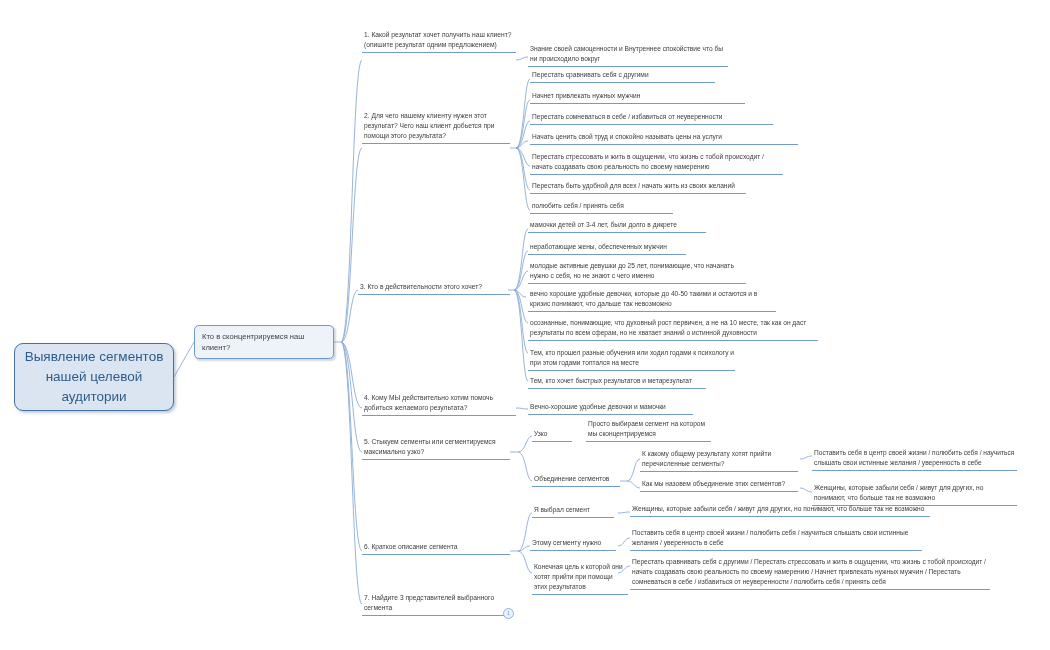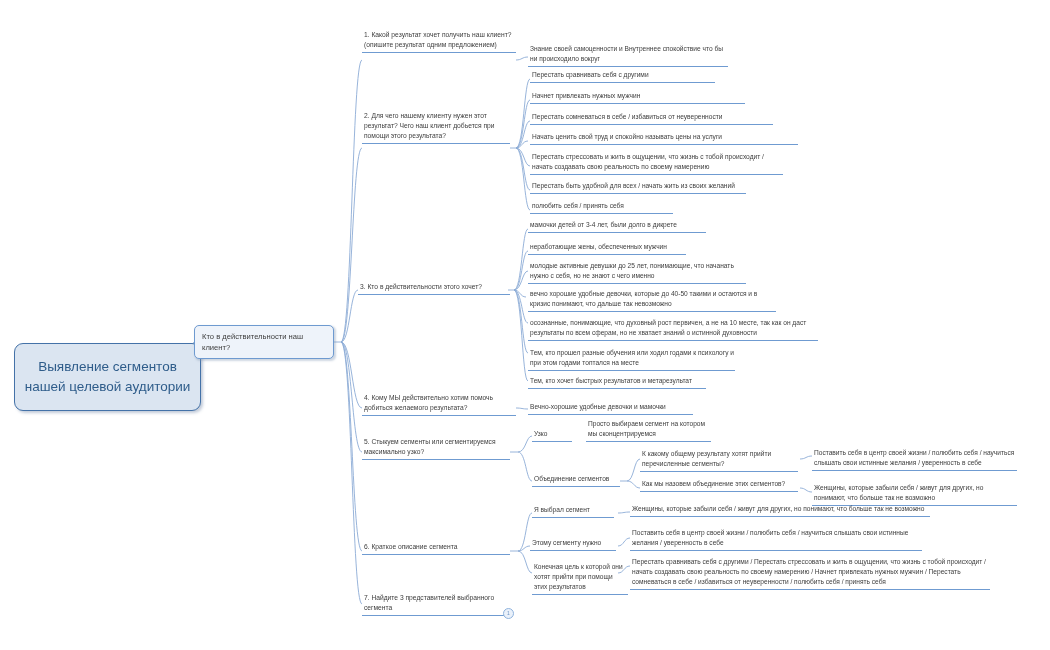--- a/index.html
+++ b/index.html
@@ -12,21 +12,21 @@
   }
   #canvas{position:relative;width:1050px;height:650px;}
 
   
   #wires{position:absolute;left:0;top:0;width:1050px;height:650px;pointer-events:none;}
 
   
   .root-node{
     position:absolute;
     left:14px;top:343px;
-    width:187px;height:68px;
+    width:160px;height:68px;
     box-sizing:border-box;
     background:#dbe5f1;
     border:1.6px solid #4472a8;
     border-radius:9px;
     box-shadow:2px 2px 3px rgba(120,140,170,.45);
     display:flex;align-items:center;justify-content:center;
     text-align:center;
     color:#2e5c8a;
     font-size:13.5px;
     line-height:1.5;
@@ -138,21 +138,21 @@
       <path d="M618 546 C624 546 624 538 630 538"></path>
       <path d="M618 573 C624 573 624 566 630 566"></path>
     </g>
   </svg>
 
   <div class="root-node">
     <span>Выявление сегментов нашей целевой аудитории</span>
   </div>
 
   <div class="lvl2-node">
-    <span>Кто в действительности наш клиент?</span>
+    <span>Кто в сконцентрируемся наш клиент?</span>
   </div>
 
   <div class="row q-row" style="left:362px;top:30px;width:154px;">1. Какой результат хочет получить наш клиент? (опишите результат одним предложением)</div>
   <div class="row" style="left:528px;top:44px;width:200px;">Знание своей самоценности и Внутреннее спокойствие что бы ни происходило вокруг</div>
 
   <div class="row q-row" style="left:362px;top:111px;width:148px;">2. Для чего нашему клиенту нужен этот результат? Чего наш клиент добьется при помощи этого результата?</div>
   <div class="row" style="left:530px;top:70px;width:185px;">Перестать сравнивать себя с другими</div>
   <div class="row" style="left:530px;top:91px;width:215px;">Начнет привлекать нужных мужчин</div>
   <div class="row" style="left:530px;top:112px;width:243px;">Перестать сомневаться в себе / избавиться от неуверенности</div>
   <div class="row" style="left:530px;top:132px;width:268px;">Начать ценить свой труд и спокойно называть цены на услуги</div>

